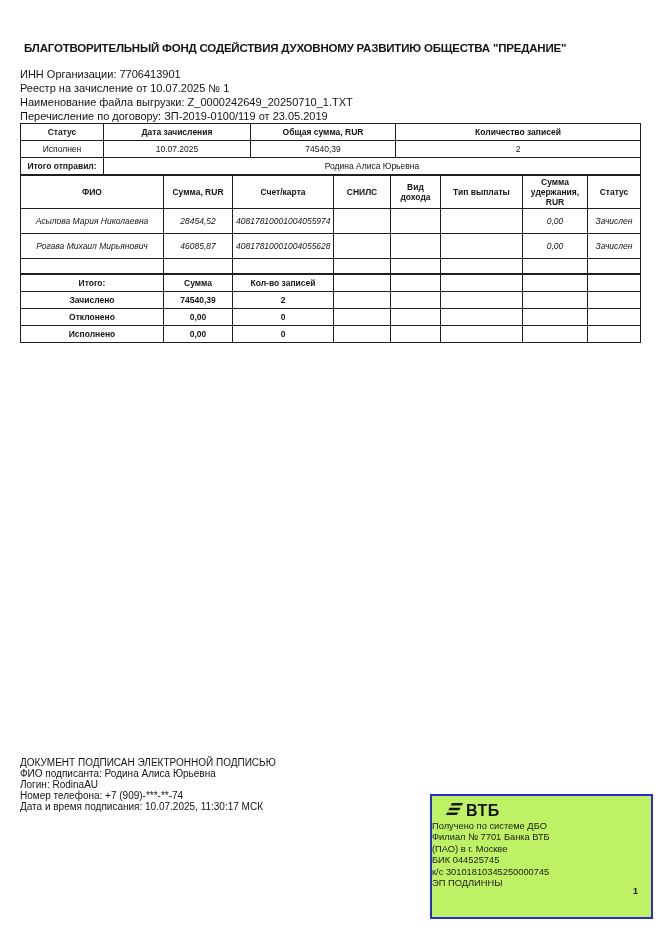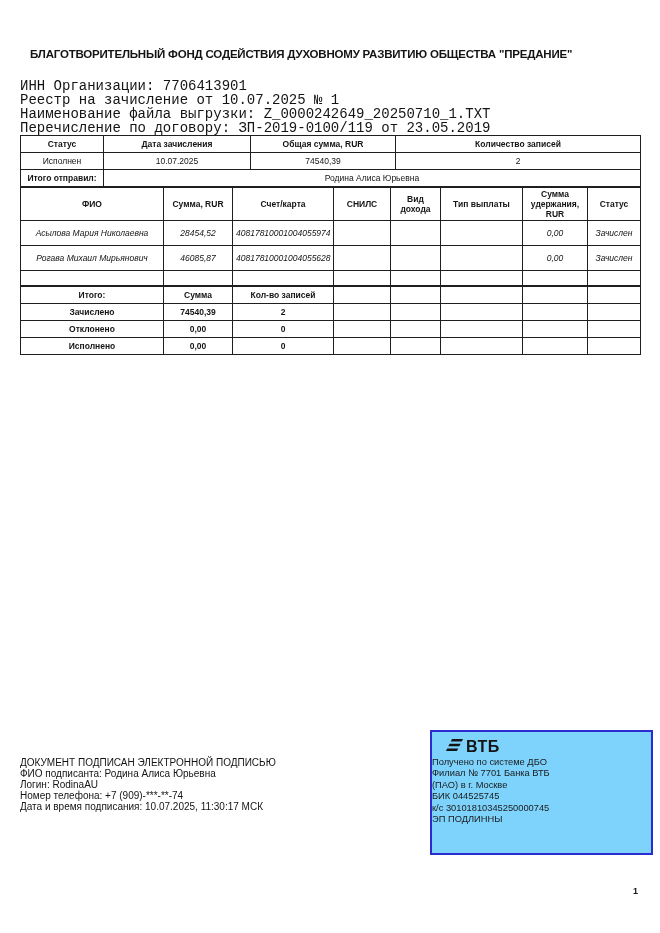--- a/index.html
+++ b/index.html
@@ -2,24 +2,24 @@
 <html><head>
 <meta charset="utf-8">
 <style>
   html,body{margin:0;padding:0;background:#e8e8e8;}
   .page{
     width:660px;height:933px;background:#ffffff;position:relative;
     color:#141414;font-family:"Liberation Sans",sans-serif;overflow:hidden;
     margin:0 auto;box-sizing:border-box;
   }
   .doc-title{
-    margin:10px;padding:38px 20px 9px 20px;
+    margin:4px;padding:38px 20px 9px 20px;
     font-size:11.5px;font-weight:bold;letter-spacing:-0.2px;white-space:nowrap;
   }
-  .info-line{margin:0 20px;font-size:14px;line-height:14px;font-family:Liberation Mono, monospace;}
+  .info-line{margin:0 20px;font-size:11px;line-height:14px;}
   table.tbl{
     border-collapse:collapse;table-layout:fixed;width:620px;
     margin:0 20px;font-size:8.5px;color:#141414;
   }
   table.tbl td{
     border:1px solid #1f1f1f;text-align:center;vertical-align:middle;
     padding:1px 3px;overflow:hidden;
   }
   table.tbl{border:1.5px solid #1f1f1f;}
   .head{font-weight:bold;}
@@ -27,22 +27,22 @@
   .status-tbl tr{height:17px;}
   .payments-tbl{margin-top:15px;}
   .payments-tbl tr.hdr{height:26px;}
   .payments-tbl tr.data{height:25px;font-style:italic;}
   .payments-tbl tr.empty{height:15px;}
   .payments-tbl td{line-height:10px;}
   .summary-tbl{margin-top:4px;font-weight:bold;}
   .summary-tbl tr{height:17px;}
   .signature{position:absolute;left:20px;top:757px;font-size:10px;line-height:11px;}
   .stamp{
-    position:absolute;left:430px;top:730px;width:223px;height:125px;
-    box-sizing:border-box;border:2px solid #2b2bd0;background:#7dd3fc;
+    position:absolute;left:430px;top:794px;width:223px;height:125px;
+    box-sizing:border-box;border:2px solid #2b2bd0;background:#bef264;
   }
   .stamp-logo{
     display:flex;align-items:flex-end;gap:3px;margin:7px 0 0 12px;
     font-weight:bold;font-size:16px;letter-spacing:0.5px;line-height:15px;
   }
   .stamp-logo svg{display:block;margin-bottom:2px;}
   .stamp-lines{margin-top:3px;text-align:left;font-size:9.3px;line-height:11.4px;color:#1b1b1b;}
   .page-number{position:absolute;right:22px;top:886px;font-size:9px;font-weight:bold;}
 </style>
 </head>

